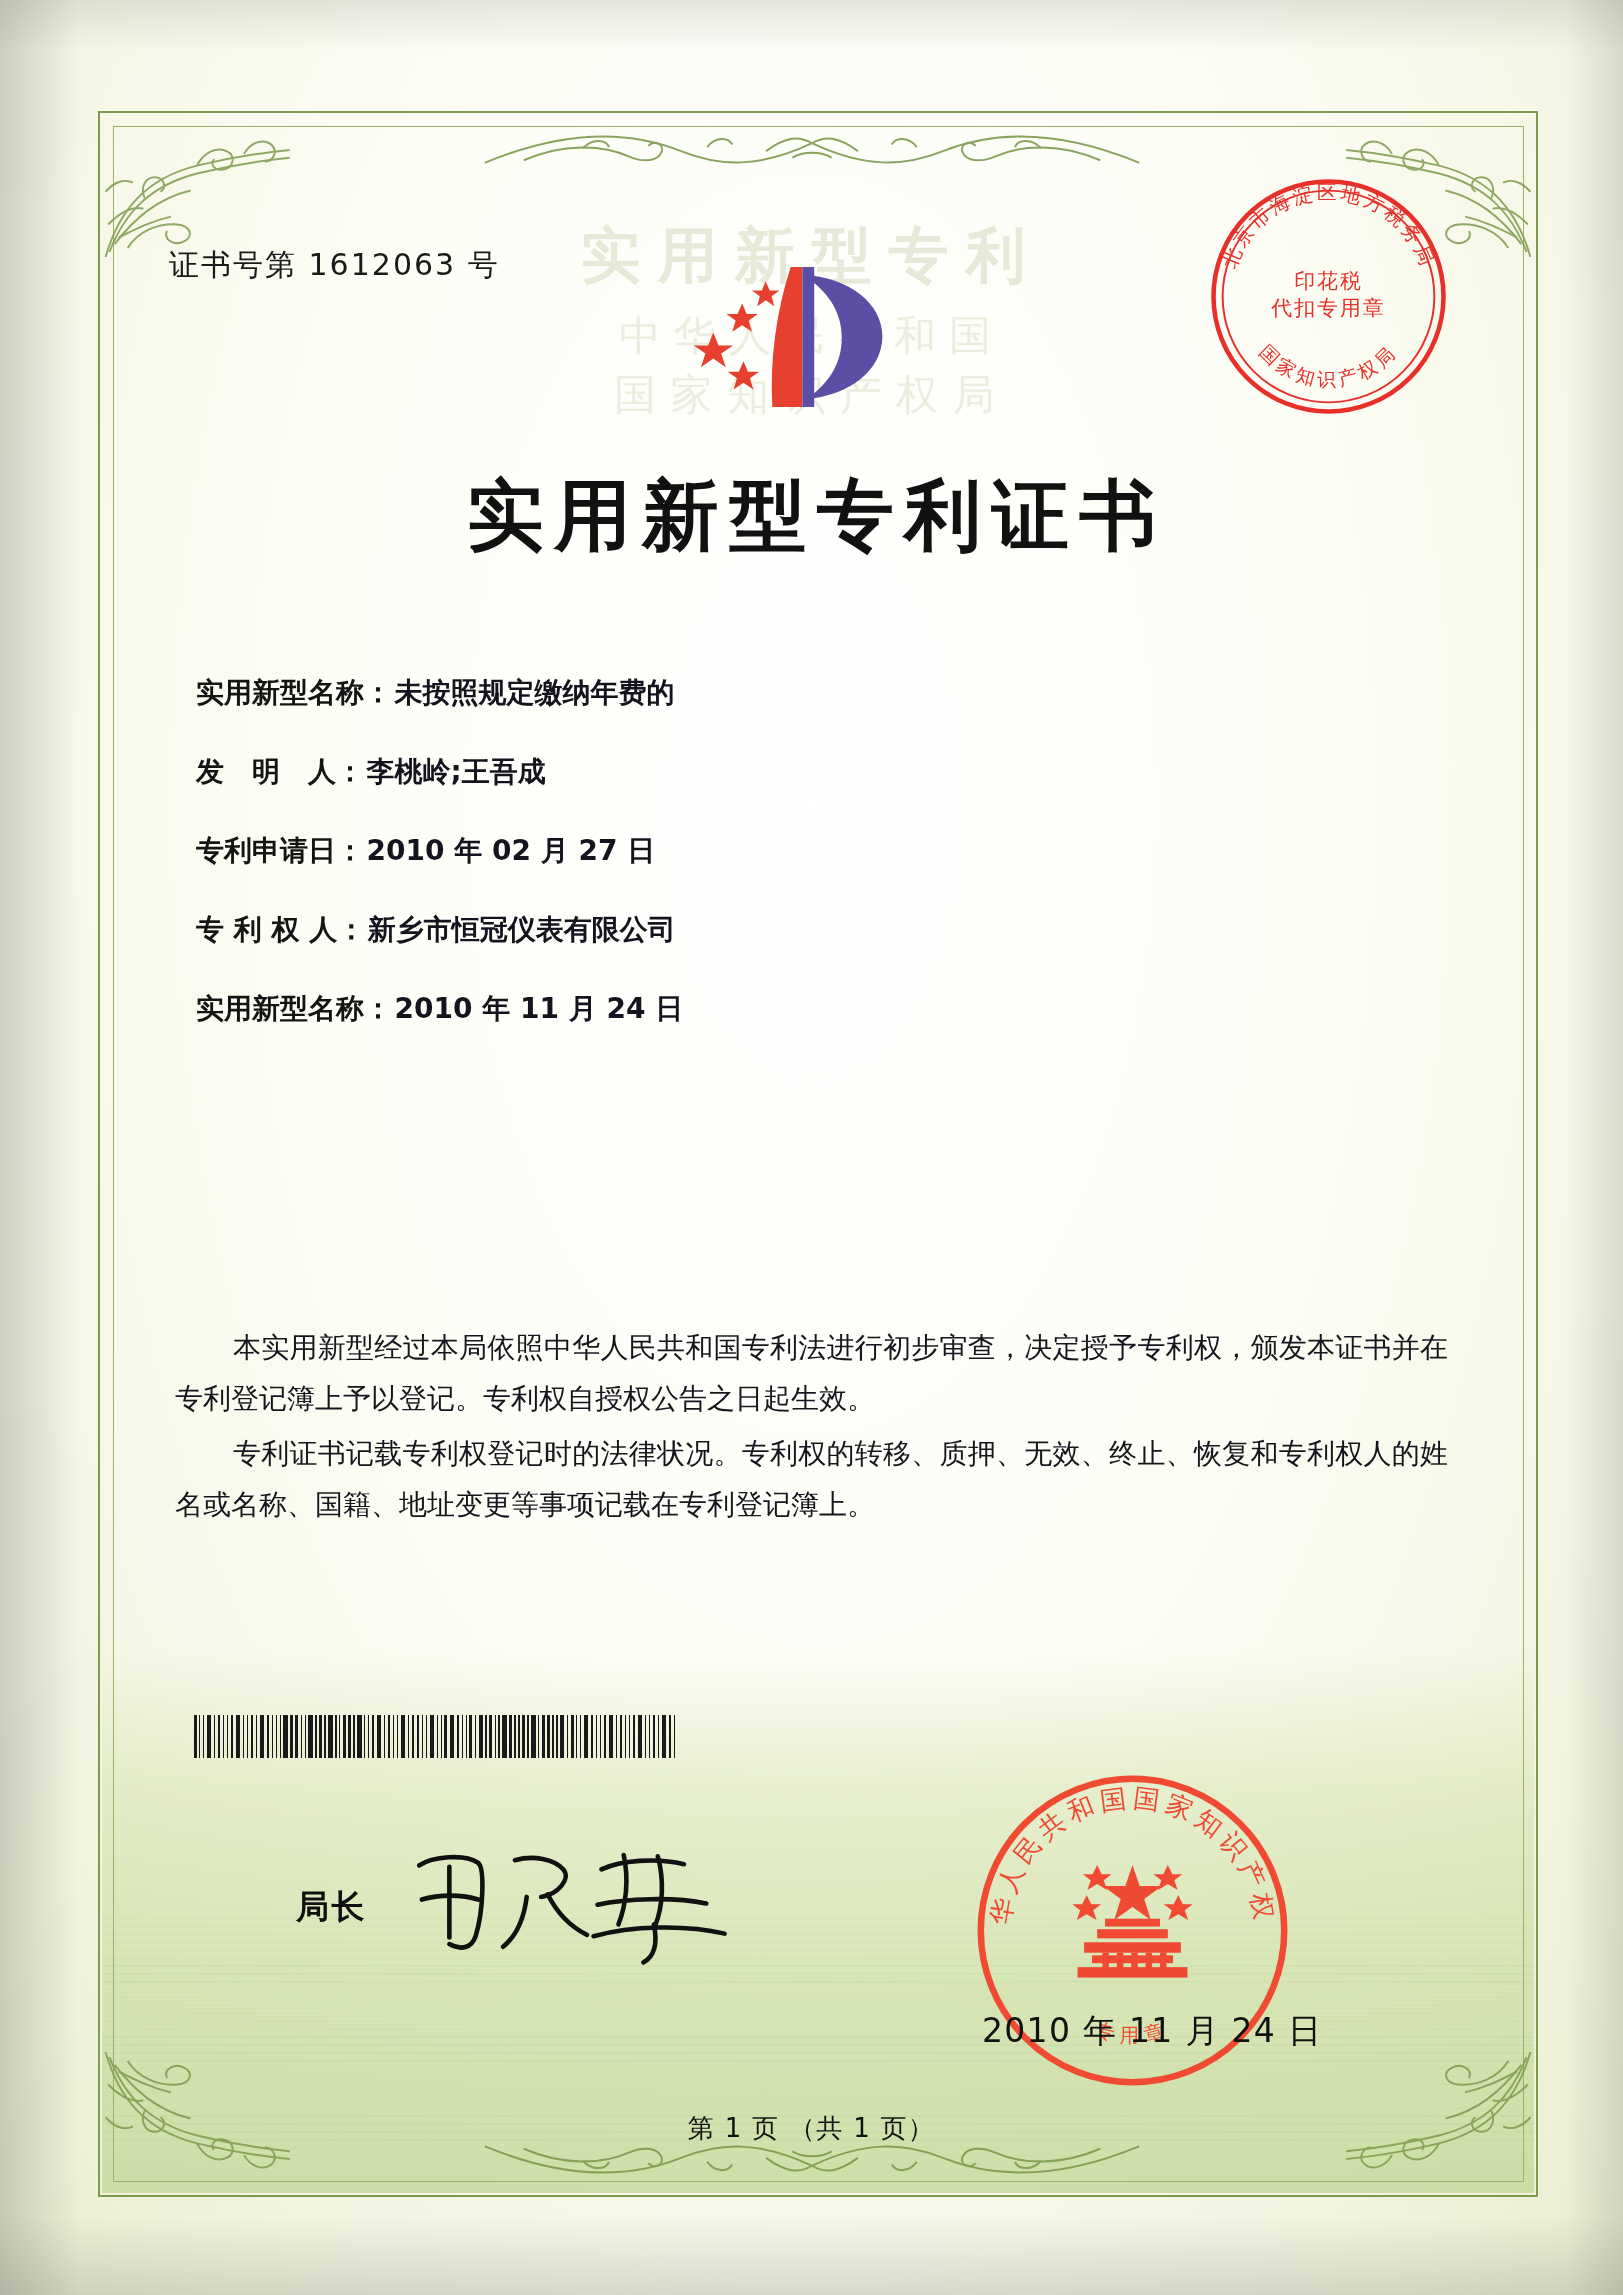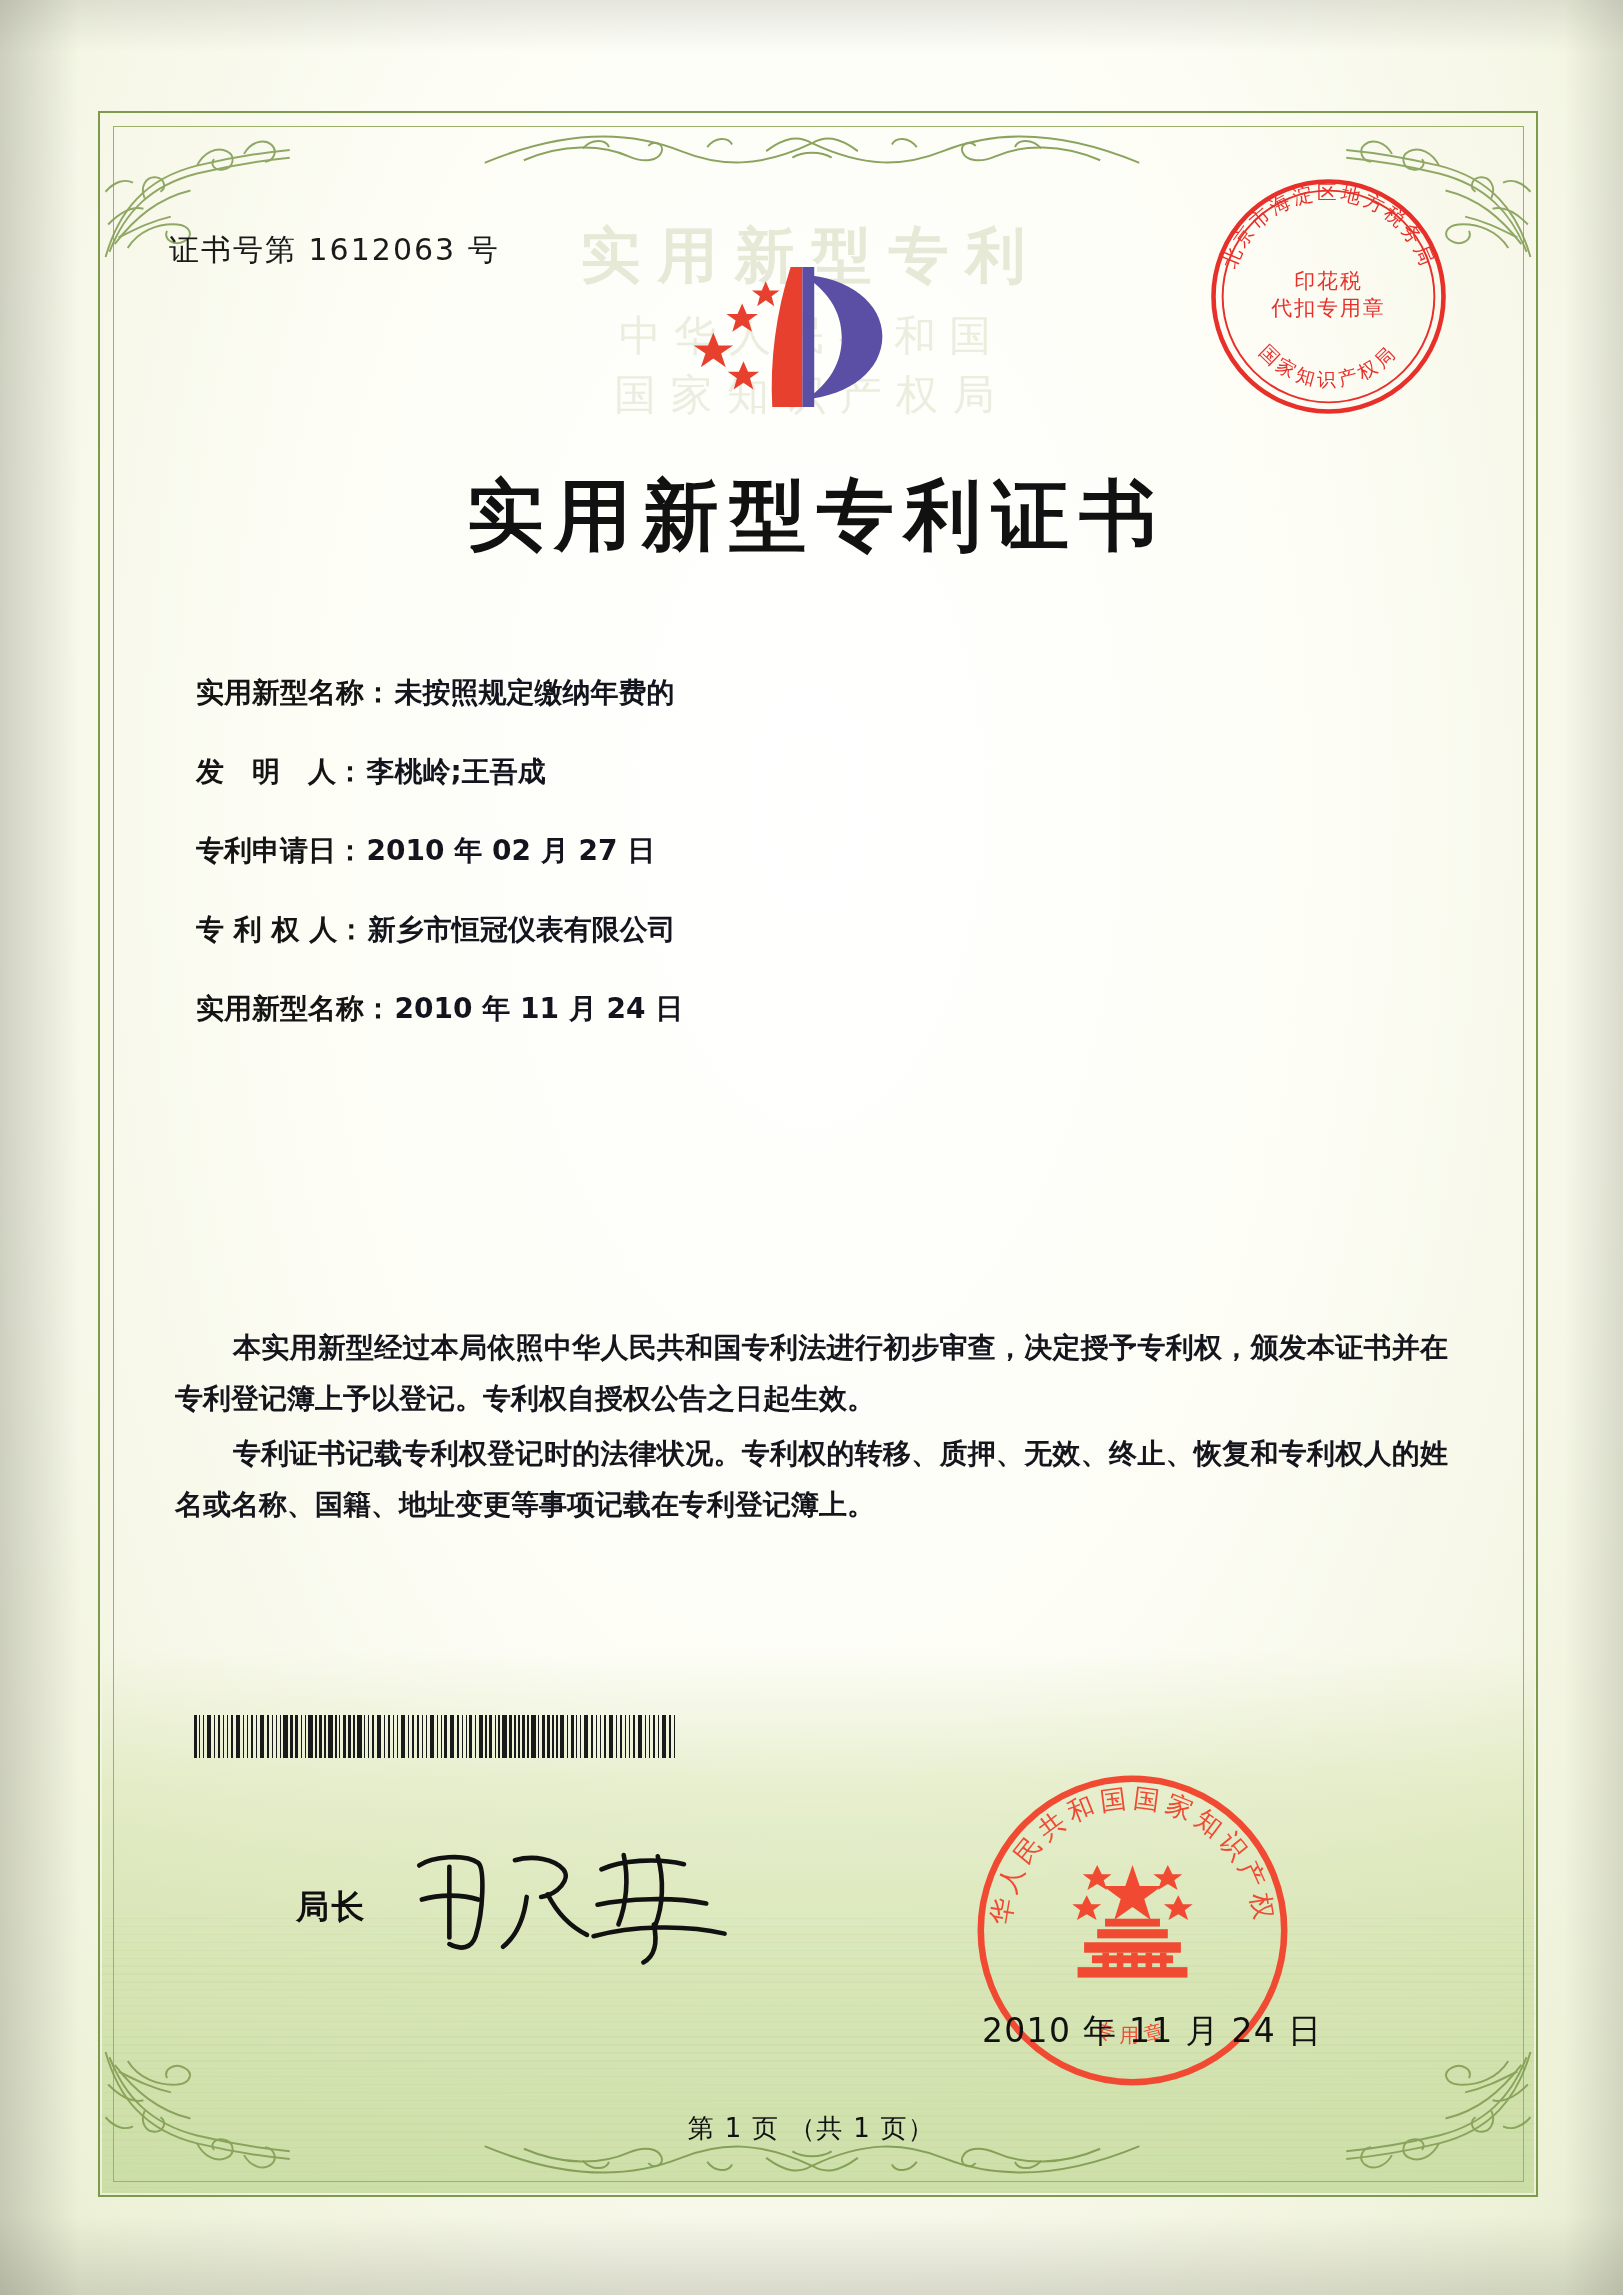--- a/index.html
+++ b/index.html
@@ -108,21 +108,21 @@
     letter-spacing: 14.4px;
     color: rgba(185, 195, 150, 0.28);
     font-family: "DejaVu Sans", sans-serif;
     pointer-events: none;
     white-space: nowrap;
   }
 
   
   .cert-number {
     position: absolute;
-    left: 169px; top: 230px;
+    left: 169px; top: 245px;
     font-size: 30px;
     color: #1a1a1a;
     letter-spacing: 2px;
     font-family: "DejaVu Sans", sans-serif;
   }
 
   
   .logo {
     position: absolute;
     left: 674px; top: 255px;
@@ -180,21 +180,20 @@
 
   
   .body-text {
     position: absolute;
     left: 175px; right: 175px; top: 1322px;
     font-size: 28px;
     line-height: 51px;
     color: #15151d;
     font-family: "DejaVu Sans", sans-serif;
     text-align: justify;
-    font-weight: bold;
   }
   .body-text p {
     margin: 0 0 3.9px 0;
     text-indent: 58px;
   }
 
   
   .barcode {
     position: absolute;
     left: 194px; top: 1715px;

